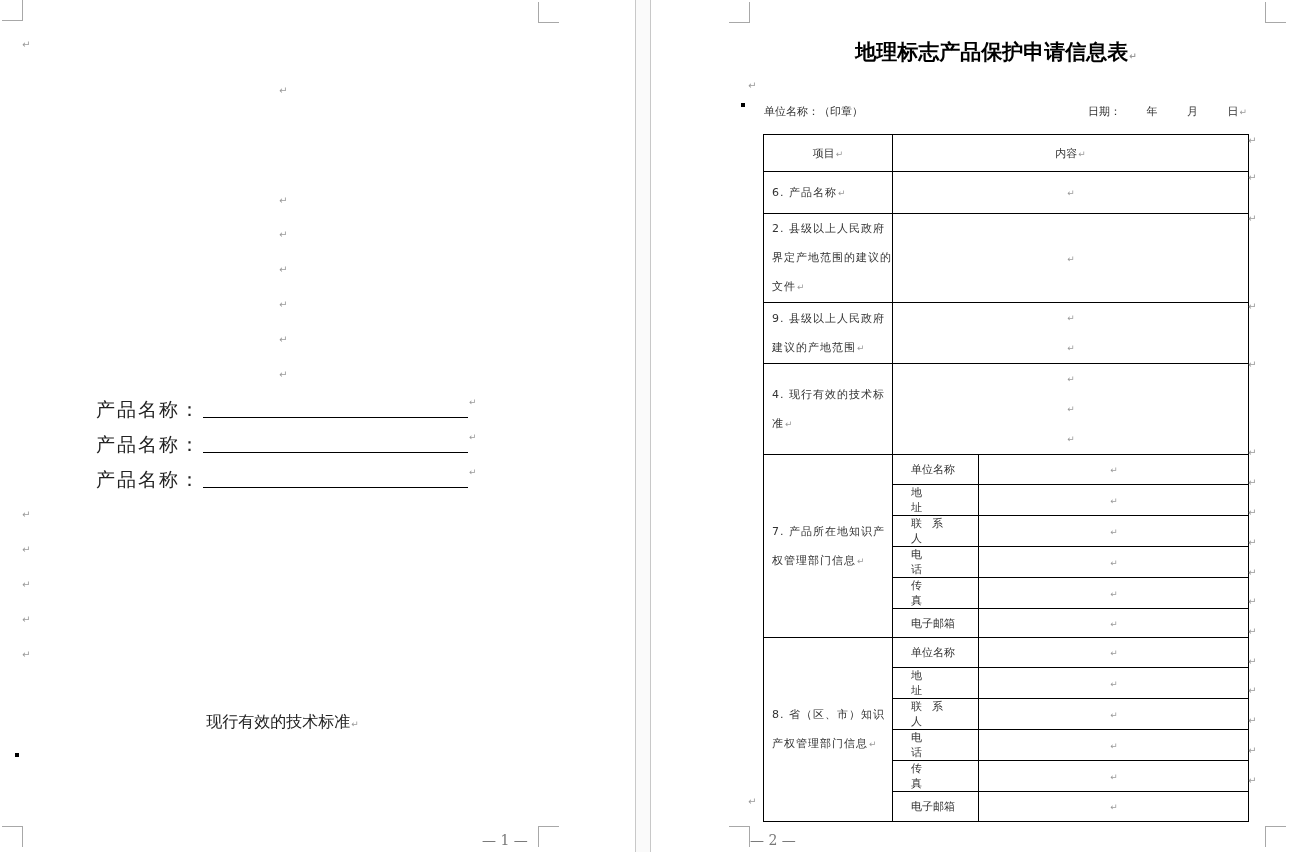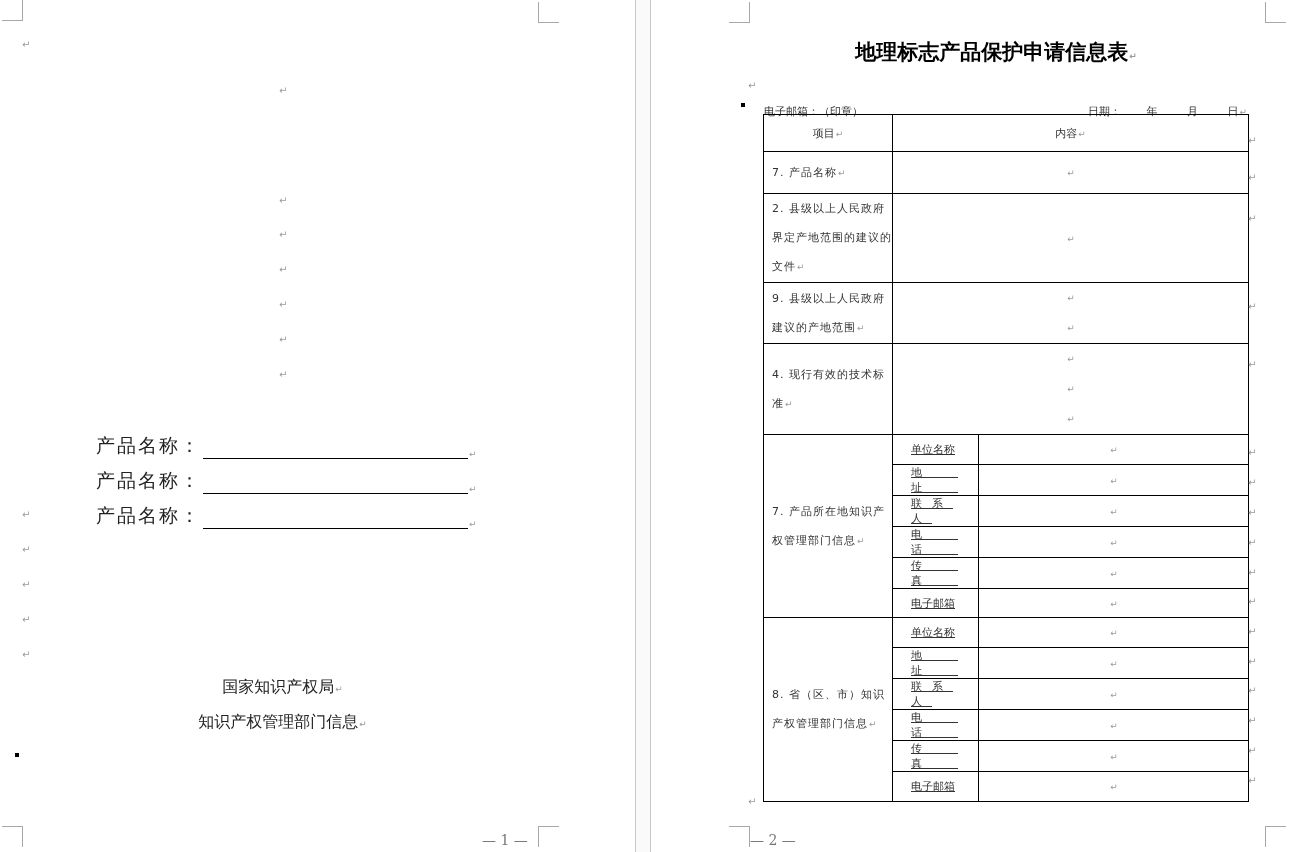--- a/index.html
+++ b/index.html
@@ -7,32 +7,32 @@
          font-family: "DejaVu Sans", "Liberation Sans", sans-serif; color:#000; }
   .page { position:absolute; top:0; height:852px; background:#fff; }
   #page1 { left:0; width:635px; }
   #page2 { left:651px; width:638px; }
   .gap { position:absolute; left:635px; top:0; width:16px; height:852px; background:#fafafa;
          border-left:1px solid #c8c8c8; border-right:1px solid #c8c8c8; box-sizing:border-box; }
   .crn { position:absolute; width:20px; height:20px; border-color:#a8a8a8; border-style:solid; border-width:0; }
   .pm { position:absolute; color:#9a9a9a; font-size:10px; line-height:10px; }
   .pm-inline { color:#9a9a9a; font-size:9px; margin-left:1px; }
   .title1 { position:absolute; left:0; width:565px; top:130px; text-align:center; font-size:26px; font-weight:bold; letter-spacing:1px; }
-  .field { position:absolute; left:96px; font-size:19px; color:#222; letter-spacing:2px; display:flex; align-items:flex-end;margin-top:36px; }
+  .field { position:absolute; left:96px; font-size:19px; color:#222; letter-spacing:2px; display:flex; align-items:flex-start; }
   .field .line { display:inline-block; width:265px; border-bottom:1.5px solid #000; height:20px; margin-left:2px; }
   .footer-text { position:absolute; width:565px; text-align:center; font-size:16px; color:#222; }
   .bullet { position:absolute; width:4px; height:4px; background:#000; }
   .pagenum { position:absolute; font-size:14px; color:#777; font-family:"DejaVu Serif", serif; }
   .title2 { position:absolute; left:0; width:690px; top:38px; text-align:center; font-size:21px; font-weight:bold; }
   .meta { position:absolute; font-size:11px; color:#333; }
-  table.info { position:absolute; left:112px; top:114px; border-collapse:collapse; width:485px; table-layout:fixed; }
+  table.info { position:absolute; left:112px; top:134px; border-collapse:collapse; width:485px; table-layout:fixed; }
   table.info td { border:1.5px solid #000; font-size:11px; color:#333; padding:0; vertical-align:middle; }
   td.item { padding-left:8px !important; line-height:29px; letter-spacing:1px; }
   td.center { text-align:center; }
-  td.sub { padding-left:18px !important; padding-right:2px !important; letter-spacing:0px;text-decoration:underline; }
+  td.sub { padding-left:18px !important; padding-right:2px !important; letter-spacing:0px; }
   td.sub span.j { display:flex; justify-content:space-between; width:56px; }
 </style>
 </head>
 <body>
 
 <div class="page" id="page1">
   <div class="crn" style="left:2px;top:0;border-right-width:1.5px;border-bottom-width:1.5px;"></div>
   <div class="crn" style="left:538px;top:2px;border-left-width:1.5px;border-bottom-width:1.5px;"></div>
   <div class="crn" style="left:2px;top:826px;border-right-width:1.5px;border-top-width:1.5px;"></div>
   <div class="crn" style="left:538px;top:826px;border-left-width:1.5px;border-top-width:1.5px;"></div>
@@ -63,25 +63,22 @@
     <span class="line"></span>
     <span class="pm-inline">↵</span>
   </div>
 
   <span class="pm" style="left:22px;top:510px;">↵</span>
   <span class="pm" style="left:22px;top:545px;">↵</span>
   <span class="pm" style="left:22px;top:580px;">↵</span>
   <span class="pm" style="left:22px;top:615px;">↵</span>
   <span class="pm" style="left:22px;top:650px;">↵</span>
 
-  <div class="footer-text" style="top:677px;">
-    <span>国家知识产权局</span><span class="pm-inline">↵</span>
-  </div>
   <div class="footer-text" style="top:712px;">
-    <span>知识产权管理部门信息</span><span class="pm-inline">↵</span>
+    <span>现行有效的技术标准</span><span class="pm-inline">↵</span>
   </div>
 
   <div class="bullet" style="left:15px;top:753px;"></div>
   <div class="pagenum" style="left:482px;top:832px;">— 1 —</div>
 </div>
 
 <div class="gap"></div>
 
 <div class="page" id="page2">
   <div class="crn" style="left:78px;top:2px;border-right-width:1.5px;border-bottom-width:1.5px;"></div>
@@ -89,41 +86,41 @@
   <div class="crn" style="left:78px;top:826px;border-right-width:1.5px;border-top-width:1.5px;"></div>
   <div class="crn" style="left:614px;top:826px;border-left-width:1.5px;border-top-width:1.5px;"></div>
 
   <div class="title2">
     <span>地理标志产品保护申请信息表</span><span class="pm-inline">↵</span>
   </div>
 
   <span class="pm" style="left:97px;top:81px;">↵</span>
   <div class="bullet" style="left:90px;top:103px;"></div>
 
-  <div class="meta" style="left:113px;top:104px;">电子邮箱：（印章）</div>
+  <div class="meta" style="left:113px;top:104px;">单位名称：（印章）</div>
   <div class="meta" style="left:437px;top:104px;">
     <span>日期：</span>
     <span style="margin-left:22px;">年</span>
     <span style="margin-left:26px;">月</span>
     <span style="margin-left:26px;">日</span><span class="pm-inline">↵</span>
   </div>
 
   <table class="info">
     <colgroup>
         <col style="width:129px">
         <col style="width:86px">
         <col style="width:270px">
       </colgroup>
     <tbody>
         <tr style="height:37px">
       <td class="center"><span>项目</span><span class="pm-inline">↵</span></td>
       <td class="center" colspan="2"><span>内容</span><span class="pm-inline">↵</span></td>
     </tr>
     <tr style="height:42px">
-      <td class="item"><span>7. 产品名称</span><span class="pm-inline">↵</span></td>
+      <td class="item"><span>6. 产品名称</span><span class="pm-inline">↵</span></td>
       <td class="center" colspan="2"><span></span><span class="pm-inline">↵</span></td>
     </tr>
     <tr style="height:87px">
       <td class="item"><span>2. 县级以上人民政府界定产地范围的建议的文件</span><span class="pm-inline">↵</span></td>
       <td class="center" colspan="2"><span></span><span class="pm-inline">↵</span></td>
     </tr>
     <tr style="height:58px">
       <td class="item"><span>9. 县级以上人民政府建议的产地范围</span><span class="pm-inline">↵</span></td>
       <td class="center" colspan="2" style="line-height:29px;"><span></span><span class="pm-inline">↵</span><br><span class="pm-inline">↵</span></td>
     </tr>

